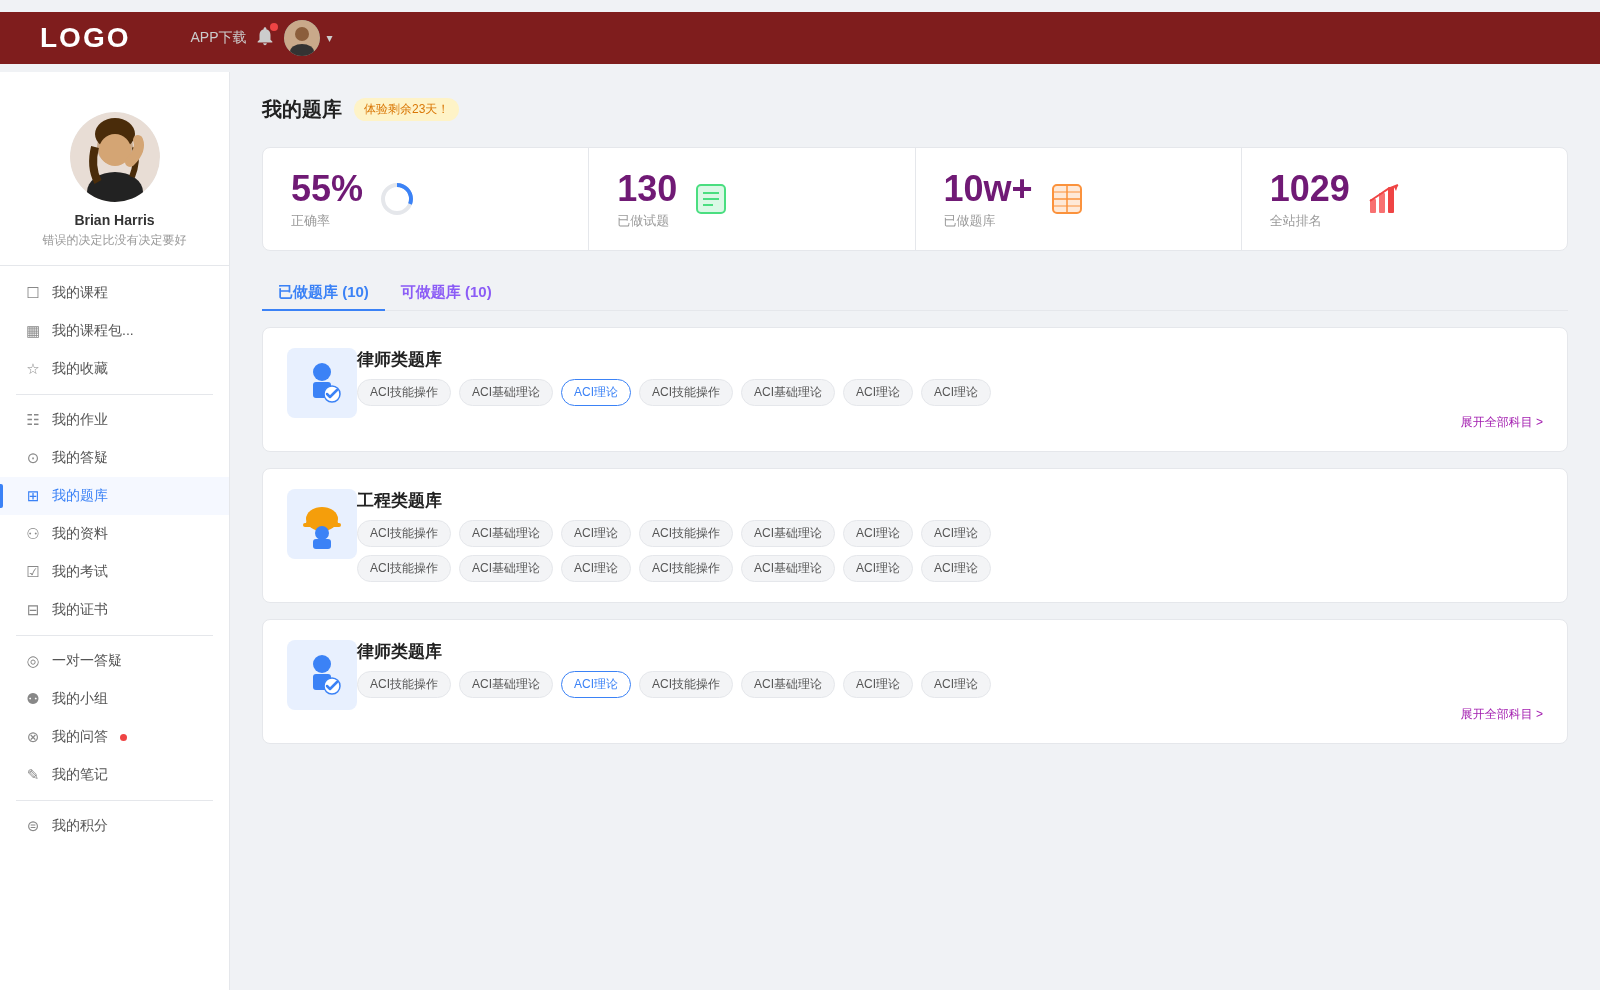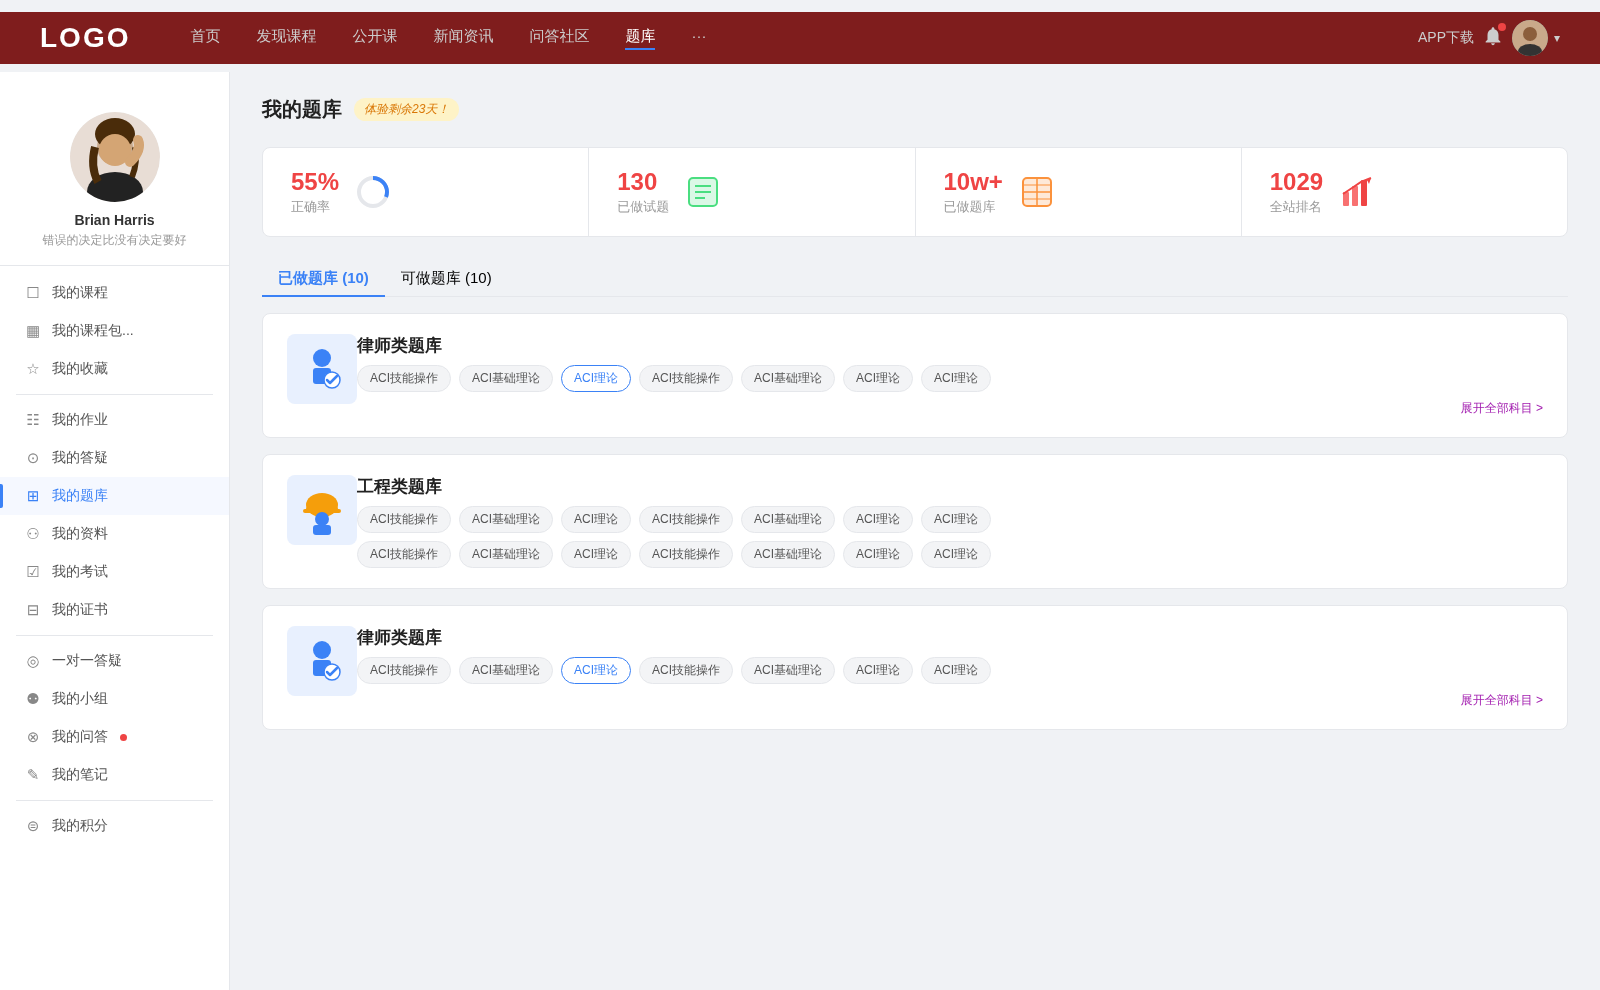--- a/index.html
+++ b/index.html
@@ -37,62 +37,53 @@
     .menu-icon { width: 18px; height: 18px; display: flex; align-items: center; justify-content: center; font-size: 15px; color: #888; }
     .menu-item.active .menu-icon { color: #3b82f6; }
     .menu-item.active .menu-label { color: #3b82f6; }
     .red-dot { width: 7px; height: 7px; background: #ef4444; border-radius: 50%; display: inline-block; margin-left: 2px; }
     .sidebar-divider { height: 1px; background: #e5e7eb; margin: 6px 16px; }
 
     
     .main { margin-left: 230px; flex: 1; padding: 24px 32px; }
     .page-header { display: flex; align-items: center; gap: 12px; margin-bottom: 24px; }
     .page-title { font-size: 20px; font-weight: 700; color: #222; }
-    .trial-badge { background: #fef3c7; color: #d97706; font-size: 12px; padding: 3px 10px; border-radius: 20px; font-style: italic; }
+    .trial-badge { background: #fef3c7; color: #d97706; font-size: 12px; padding: 3px 10px; border-radius: 20px; }
 
     
     .stats-row { display: flex; gap: 0; margin-bottom: 24px; background: white; border-radius: 8px; overflow: hidden; border: 1px solid #e5e7eb; }
     .stat-item { flex: 1; padding: 20px 28px; display: flex; align-items: center; gap: 16px; border-right: 1px solid #e5e7eb; }
     .stat-item:last-child { border-right: none; }
-    .stat-num { font-size: 24px; font-weight: 700; color: #ef4444; }
+    .stat-num { font-size: 36px; font-weight: 700; color: #701a75; }
     .stat-label { font-size: 13px; color: #999; margin-top: 2px; }
     .stat-icon { width: 36px; height: 36px; }
 
     
     .tabs { display: flex; gap: 0; margin-bottom: 16px; border-bottom: 1px solid #e5e7eb; align-items: flex-end; }
-    .tab { padding: 8px 16px; font-size: 15px; cursor: pointer; color: #000000; position: relative; }
+    .tab { padding: 8px 16px; font-size: 15px; cursor: pointer; color: #8b5cf6; position: relative; font-weight: bold; }
     .tab.active { color: #3b82f6; font-weight: 600; }
     .tab.active::after { content: ''; position: absolute; bottom: -1px; left: 0; right: 0; height: 2px; background: #3b82f6; }
 
     
     .qbank-section { background: white; border-radius: 8px; margin-bottom: 16px; padding: 20px 24px; border: 1px solid #e5e7eb; }
     .qbank-icon { width: 70px; height: 70px; background: #e8f0fe; border-radius: 8px; display: flex; align-items: center; justify-content: center; flex-shrink: 0; }
     .qbank-title { font-size: 17px; font-weight: 600; color: #222; margin-bottom: 8px; }
     .tags-row { display: flex; flex-wrap: wrap; gap: 8px; }
     .tag { padding: 4px 12px; border-radius: 20px; font-size: 12px; cursor: pointer; background: #f3f4f6; color: #555; border: 1px solid #e5e7eb; }
     .tag.active-tag { border: 1px solid #3b82f6; color: #3b82f6; background: white; }
     .expand-link { text-align: right; font-size: 12px; color: #a21caf; cursor: pointer; margin-top: 8px; }
     .collapse-link { text-align: right; font-size: 12px; color: #3b82f6; cursor: pointer; margin-top: 8px; }
     .tags-section { flex: 1; }
     .qbank-content { display: flex; align-items: flex-start; }
   </style>
 </head>
 <body>
 
 <header class="header">
   <div class="logo">LOGO</div>
-  <nav class="nav">
-    <a class="nav-item">首页</a>
-    <a class="nav-item">发现课程</a>
-    <a class="nav-item">公开课</a>
-    <a class="nav-item">新闻资讯</a>
-    <a class="nav-item">问答社区</a>
-    <a class="nav-item active">题库</a>
-    <a class="nav-item">···</a>
-  </nav>
   <div class="header-right">
     <span class="app-download">APP下载</span>
     <div class="bell-icon">
       <svg viewBox="0 0 24 24">
           <path d="M12 22c1.1 0 2-.9 2-2h-4c0 1.1.9 2 2 2zm6-6v-5c0-3.07-1.63-5.64-4.5-6.32V4c0-.83-.67-1.5-1.5-1.5s-1.5.67-1.5 1.5v.68C7.64 5.36 6 7.92 6 11v5l-2 2v1h16v-1l-2-2z"></path>
         </svg>
       <span class="bell-dot"></span>
     </div>
     <div class="avatar-wrap">
       <div class="avatar-img">

